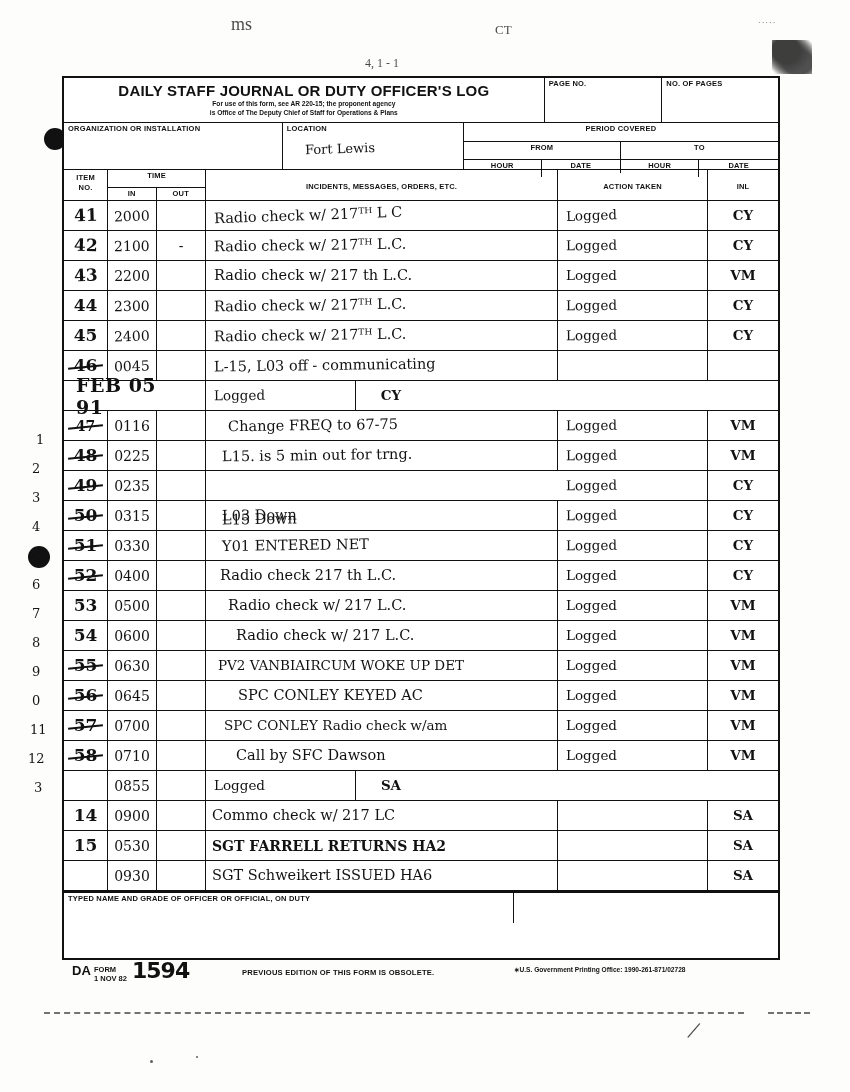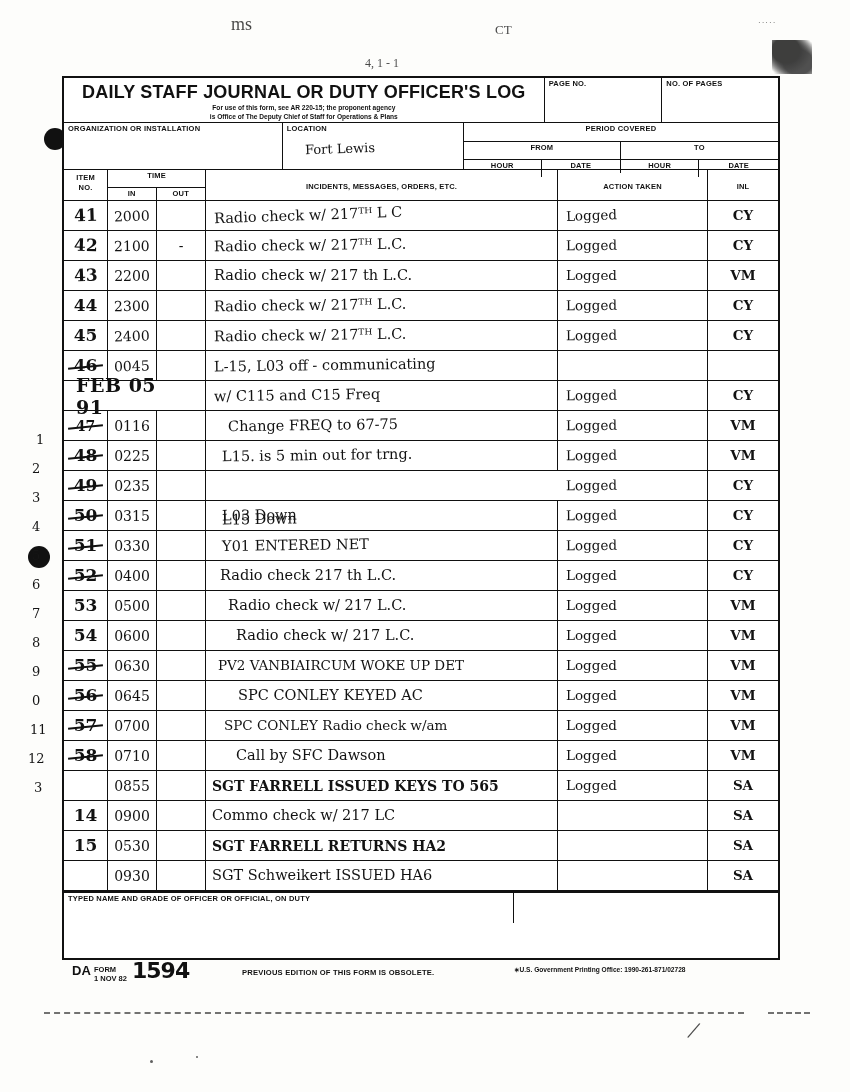--- a/index.html
+++ b/index.html
@@ -87,21 +87,21 @@
   .center { text-align: center; }
 
   
   .hdr { height: 44px; }
   .hdr-title {
     width: 482px;
     padding-top: 4px;
     text-align: center;
   }
   .hdr-title .t1 {
-    font-size: 18px;
+    font-size: 15px;
     font-weight: bold;
     letter-spacing: .2px;
   }
   .hdr-title .t2 {
     font-size: 6.6px;
     font-weight: bold;
     line-height: 1.25;
     margin-top: 1px;
   }
   .hdr-pageno { width: 118px; }
@@ -472,23 +472,20 @@
           </div>
       </div>
 
       <div class="entry">
         <div class="cell e-item" style="width:93px; justify-content:flex-start; padding-left:12px; border-right:none;">
             <span class="bigdate">FEB 05 91</span>
           </div>
         <div class="cell e-out">
             <span class="hand"></span>
           </div>
-        <div class="cell e-inc">
-            <span class="hand sk3">w/ C115 and C15 Freq</span>
-          </div>
         <div class="cell e-act">
             <span class="hand sk3">Logged</span>
           </div>
         <div class="cell e-inl">
             <span class="hand">CY</span>
           </div>
       </div>
 
       <div class="entry">
         <div class="cell e-item strike">
@@ -744,23 +741,20 @@
 
       <div class="entry">
         <div class="cell e-item">
             <span class="hand"></span>
           </div>
         <div class="cell e-in">
             <span class="hand">0855</span>
           </div>
         <div class="cell e-out">
             <span class="hand"></span>
-          </div>
-        <div class="cell e-inc" style="padding-left:6px;">
-            <span class="hand" style="font-weight:bold; font-size:14px;">SGT FARRELL ISSUED KEYS TO 565</span>
           </div>
         <div class="cell e-act">
             <span class="hand">Logged</span>
           </div>
         <div class="cell e-inl">
             <span class="hand">SA</span>
           </div>
       </div>
 
       <div class="entry">

